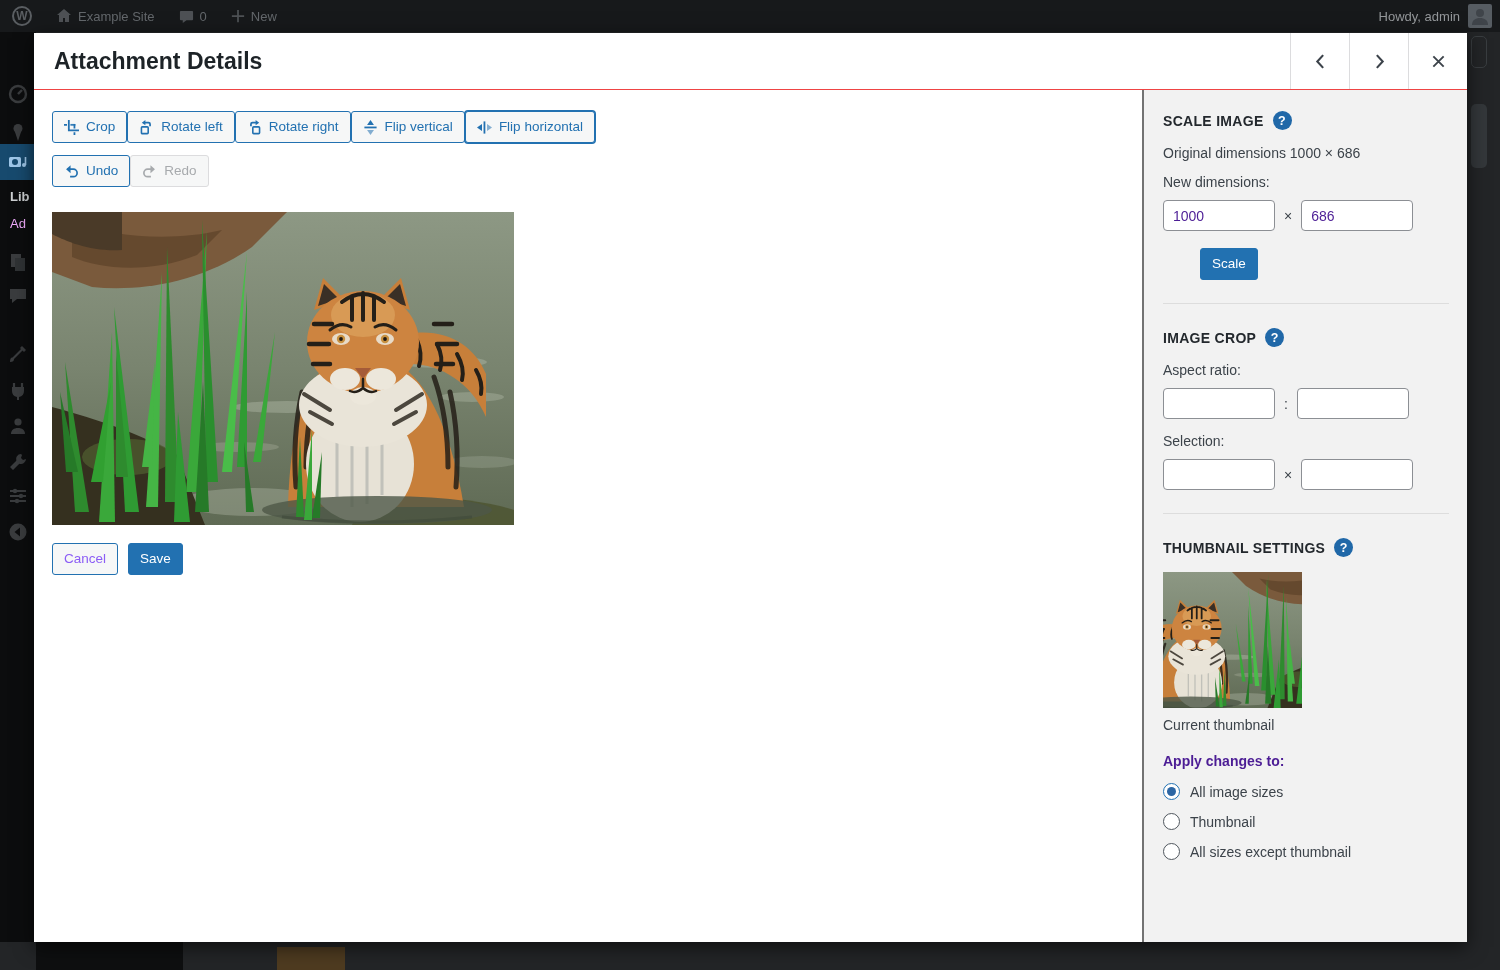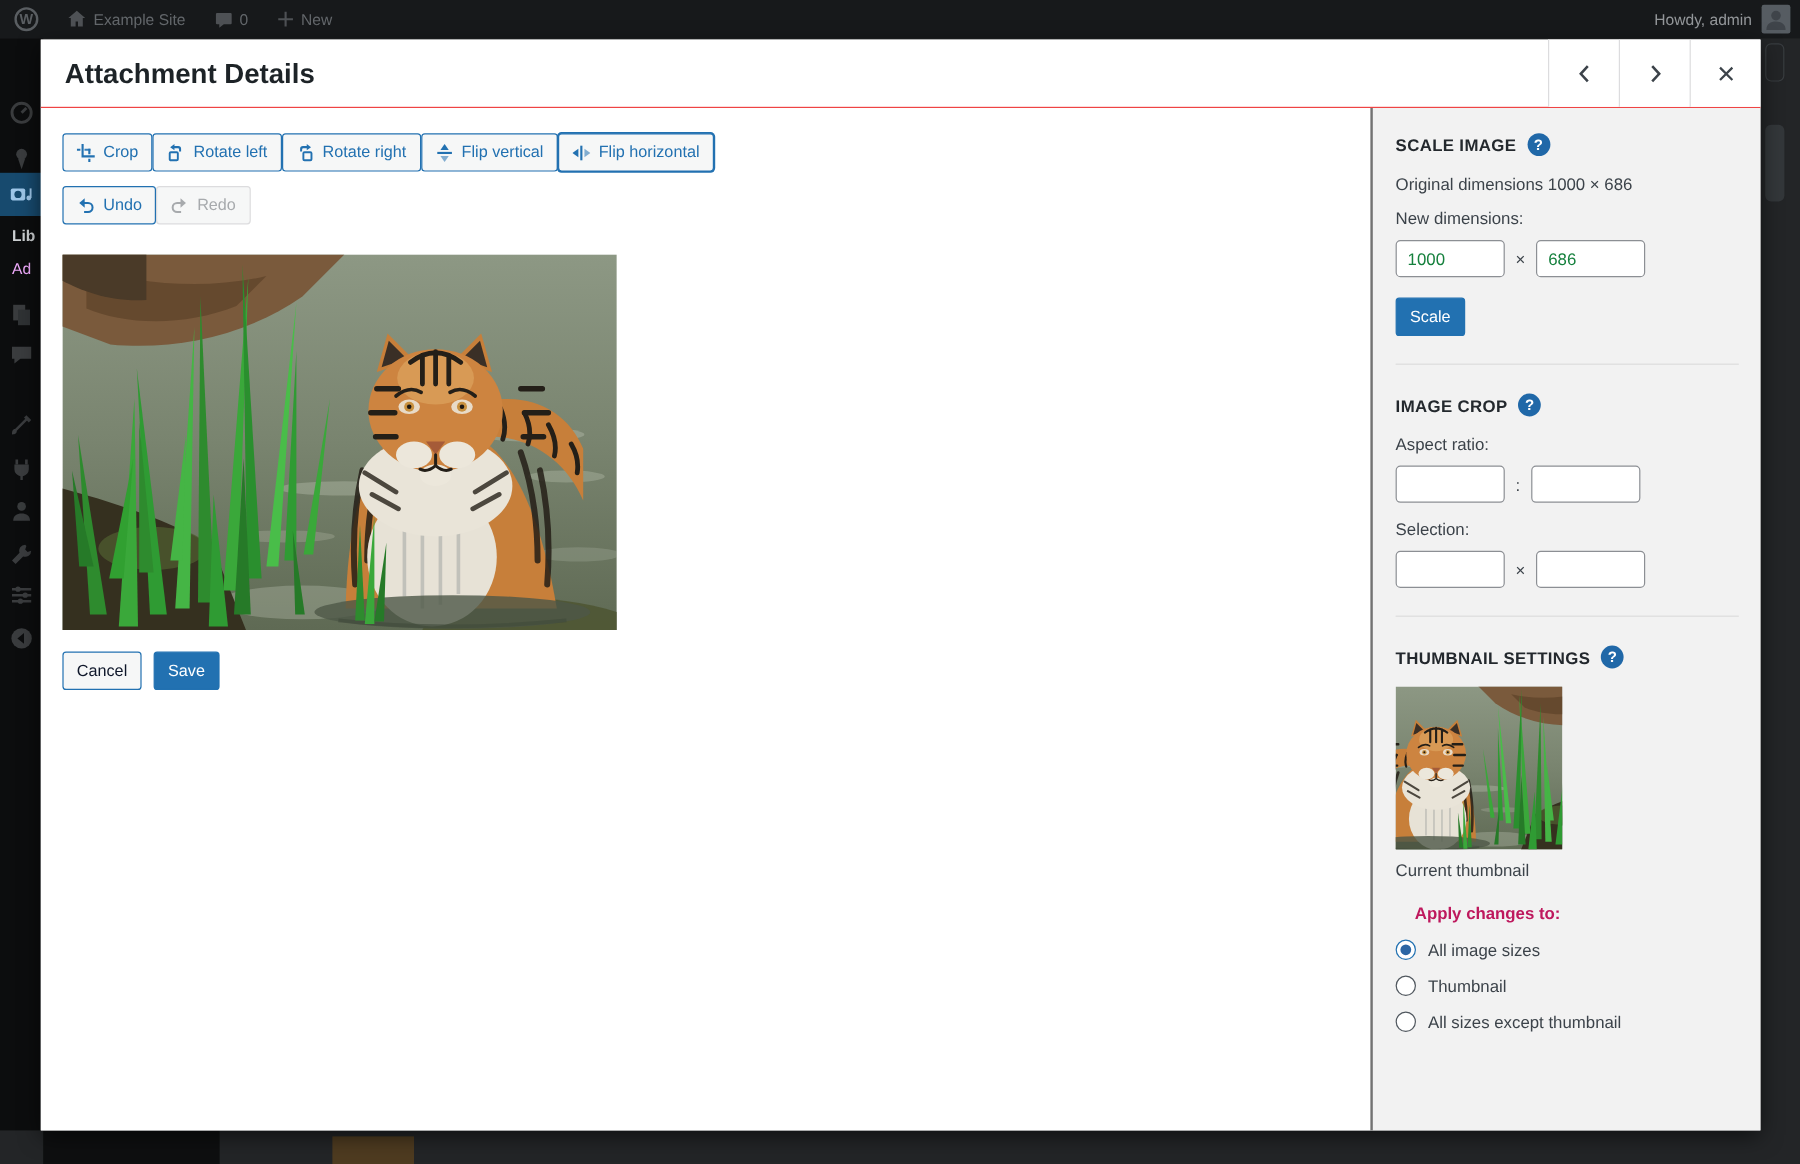--- a/index.html
+++ b/index.html
@@ -65,51 +65,51 @@
   }
   .btn.focused { box-shadow:0 0 0 1px #2271b1; }
   .btn.disabled { border-color:#dcdcde; color:#a7aaad; cursor:default; }
   .btn-primary { background:#2271b1; border:1px solid #2271b1; color:#fff; }
   .toolbar-row { display:flex; }
   .toolbar-row + .toolbar-row { margin-top:12px; }
   .icon { display:flex; align-items:center; }
 
   .editor-image { margin-top:25px; width:462px; height:313px; display:block; }
   .action-row { margin-top:18px; display:flex; gap:10px; }
-  .btn-cancel { color:#0f172a; }
+  .btn-cancel { color:#8b5cf6; }
 
   
   .side-h { font-size:14px; font-weight:700; color:#23282d; letter-spacing:.3px;
     display:flex; align-items:center; gap:9px; margin-bottom:15px; }
   .help {
     width:19px; height:19px; border-radius:50%; background:#2068a8; color:#fff;
     font-size:12.5px; font-weight:bold; display:inline-flex; align-items:center; justify-content:center;
     cursor:pointer;
   }
   .side-text { margin-bottom:13px; }
   .side-label { margin-bottom:10px; display:block; }
   .dim-row { display:flex; align-items:center; gap:9px; margin-bottom:9px; }
   .dim-input {
-    width:91px; height:31px; border:1px solid #8c8f94; border-radius:4px;
-    font-size:14px; padding:0 9px; font-family:inherit; color:#15803d; background:#fff;
+    width:112px; height:31px; border:1px solid #8c8f94; border-radius:4px;
+    font-size:14px; padding:0 9px; font-family:inherit; color:#4c1d95; background:#fff;
   }
   .sep { color:#3c434a; }
   .side-divider { border:none; border-top:1px solid #dddddd; margin:23px 0 24px; }
   .thumb-fig { width:139px; height:136px; margin-bottom:9px; overflow:hidden; }
   .thumb-fig svg { width:139px; height:136px; display:block; }
-  .apply-label { font-weight:700; color:#be185d; margin:20px 16px 14px; }
+  .apply-label { font-weight:700; color:#4c1d95; margin:20px 0 14px; }
   .radio-row { display:flex; align-items:center; gap:10px; margin-bottom:13px; cursor:pointer; }
   .radio {
     width:17px; height:17px; border-radius:50%; background:#fff; border:1px solid #50575e;
     display:inline-flex; align-items:center; justify-content:center; flex:0 0 17px;
   }
   .radio.checked { border-color:#2271b1; }
   .radio.checked::after { content:""; width:9px; height:9px; border-radius:50%; background:#2c66a4; }
 
-  .mt8 { margin-top:8px; }
+  .mt8 { margin-top:8px;margin-left:37px; }
 </style>
 </head>
 <body>
 
 <svg width="0" height="0" style="position:absolute">
   <defs>
     <linearGradient id="waterGrad" x1="0" y1="0" x2="0" y2="1">
       <stop offset="0" stop-color="#8d9884"></stop>
         <stop offset=".5" stop-color="#79846f"></stop>
         <stop offset="1" stop-color="#5f6a54"></stop>

